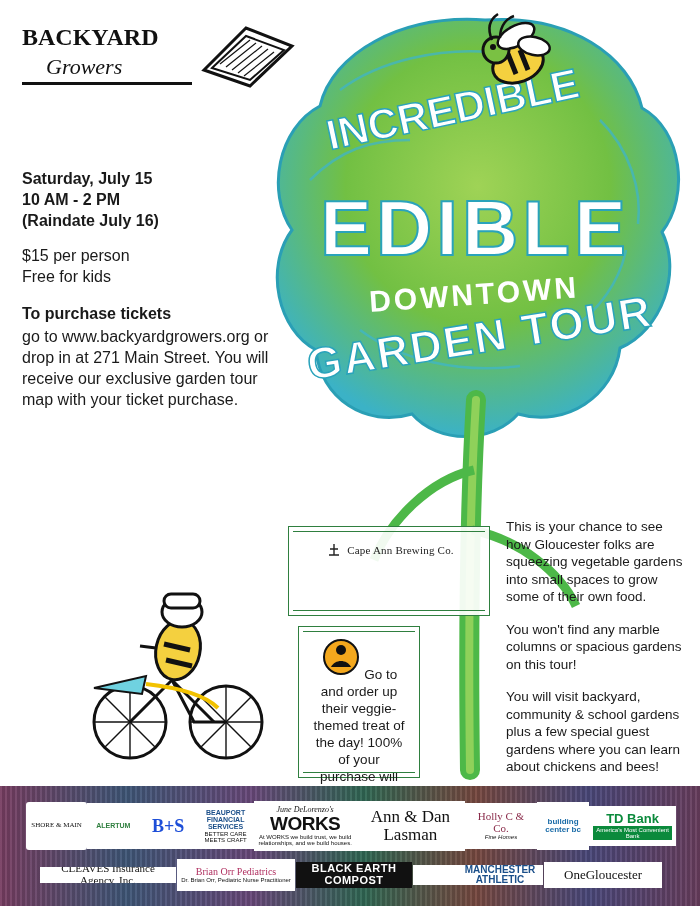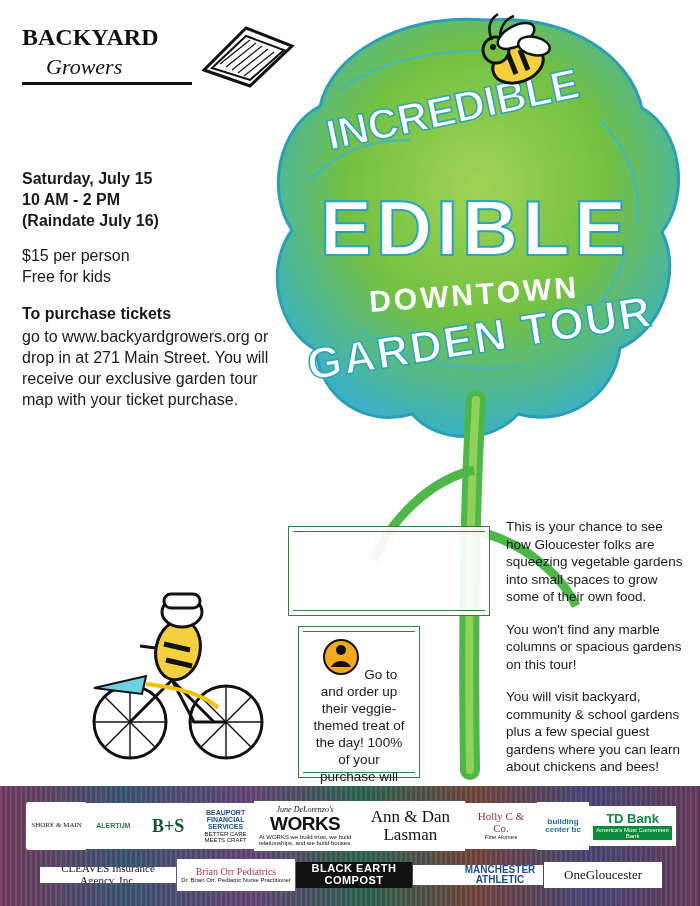--- a/index.html
+++ b/index.html
@@ -311,20 +311,26 @@
   <p>
     <span>$15 per person</span><br>
     <span>Free for kids</span>
   </p>
   <p class="bold" style="margin-bottom:2px;">To purchase tickets</p>
   <p>go to www.backyardgrowers.org or drop in at 271 Main Street. You will receive our exclusive garden tour map with your ticket purchase.</p>
 </div>
 
 <div class="coupon" id="coupon-1">
   <div class="coupon-inner">
+    <div class="brew-logo">
+      <svg class="brew-mark" viewBox="0 0 16 14">
+        <path d="M8 1 v11 M3 12 h10 M4 6 h8" stroke="#222" stroke-width="1.4" fill="none"></path>
+      </svg>
+      <span>Cape Ann Brewing Co.</span>
+    </div>
   </div>
 </div>
 
 <div class="coupon" id="coupon-2">
   <div class="coupon-inner">
     <svg class="hh-badge" viewBox="0 0 40 40">
       <circle cx="20" cy="20" r="17" fill="#f4a81d" stroke="#111" stroke-width="2"></circle>
       <circle cx="20" cy="13" r="5" fill="#111"></circle>
       <path d="M10 30 C 14 22, 26 22, 30 30 Z" fill="#111"></path>
     </svg>
@@ -343,21 +349,21 @@
 </div>
 
 <div class="sponsor-row" id="sponsor-row-1">
   <div class="sp" id="sp-shore">
     <span class="sp-name" style="font-size:7px;font-family:'Liberation Serif',serif;">SHORE &amp; MAIN</span>
   </div>
   <div class="sp" id="sp-alertum">
     <span class="sp-name" style="font-size:7px;font-weight:bold;color:#2f7f3f;">ALERTUM</span>
   </div>
   <div class="sp" id="sp-bs">
-    <span class="sp-name" style="font-size:18px;font-weight:bold;font-family:'Liberation Serif',serif;color:#14532d;">B+S</span>
+    <span class="sp-name" style="font-size:18px;font-weight:bold;font-family:'Liberation Serif',serif;color:#1d4ed8;">B+S</span>
   </div>
   <div class="sp" id="sp-beauport">
     <div>
       <span class="sp-name" style="font-size:7px;font-weight:bold;color:#1b4f8a;">BEAUPORT FINANCIAL SERVICES</span>
       <small>BETTER CARE MEETS CRAFT</small>
     </div>
   </div>
   <div class="sp" id="sp-works">
     <div>
       <small style="font-family:'Liberation Serif',serif;font-style:italic;font-size:8px;">June DeLorenzo's</small>

